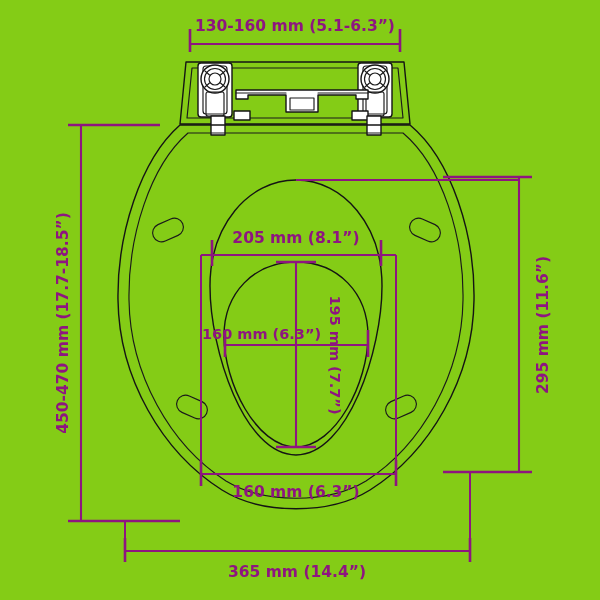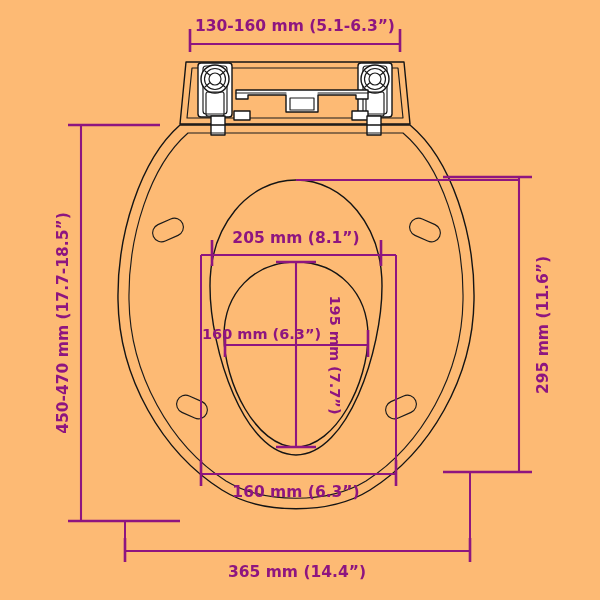--- a/index.html
+++ b/index.html
@@ -10,21 +10,21 @@
   body {
     width: 600px;
     height: 600px;
     font-family: "DejaVu Sans", sans-serif;
     overflow: hidden;
   }
   #drawing-root {
     position: relative;
     width: 600px;
     height: 600px;
-    background: #fdba74;
+    background: #84cc16;
   }
   svg.canvas {
     display: block;
     width: 600px;
     height: 600px;
   }
   .part-line {
     fill: none;
     stroke: #141414;
     stroke-width: 1.4;

